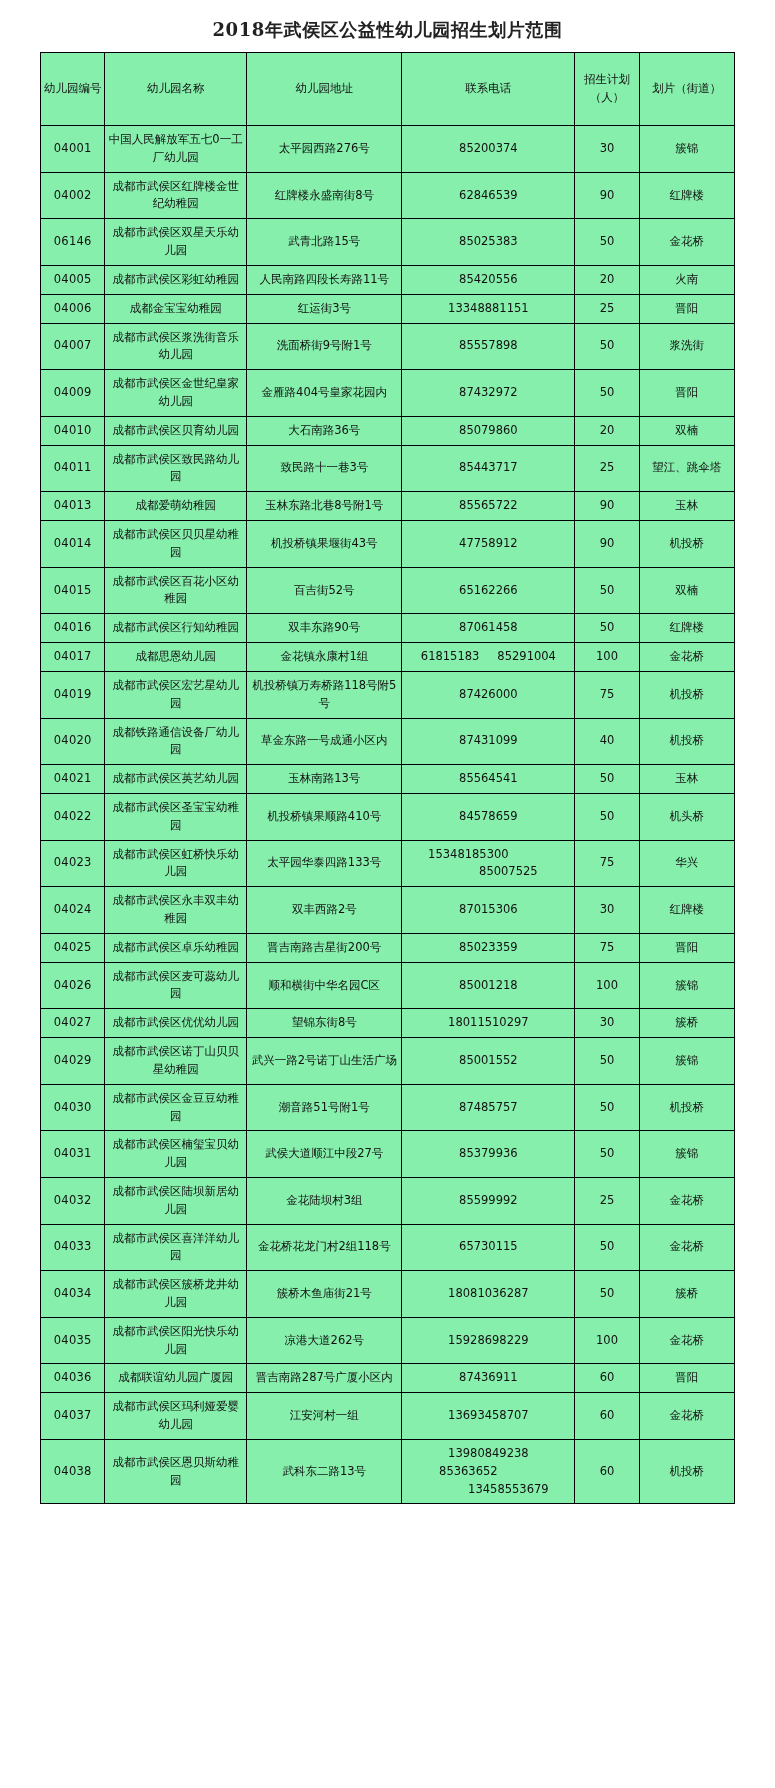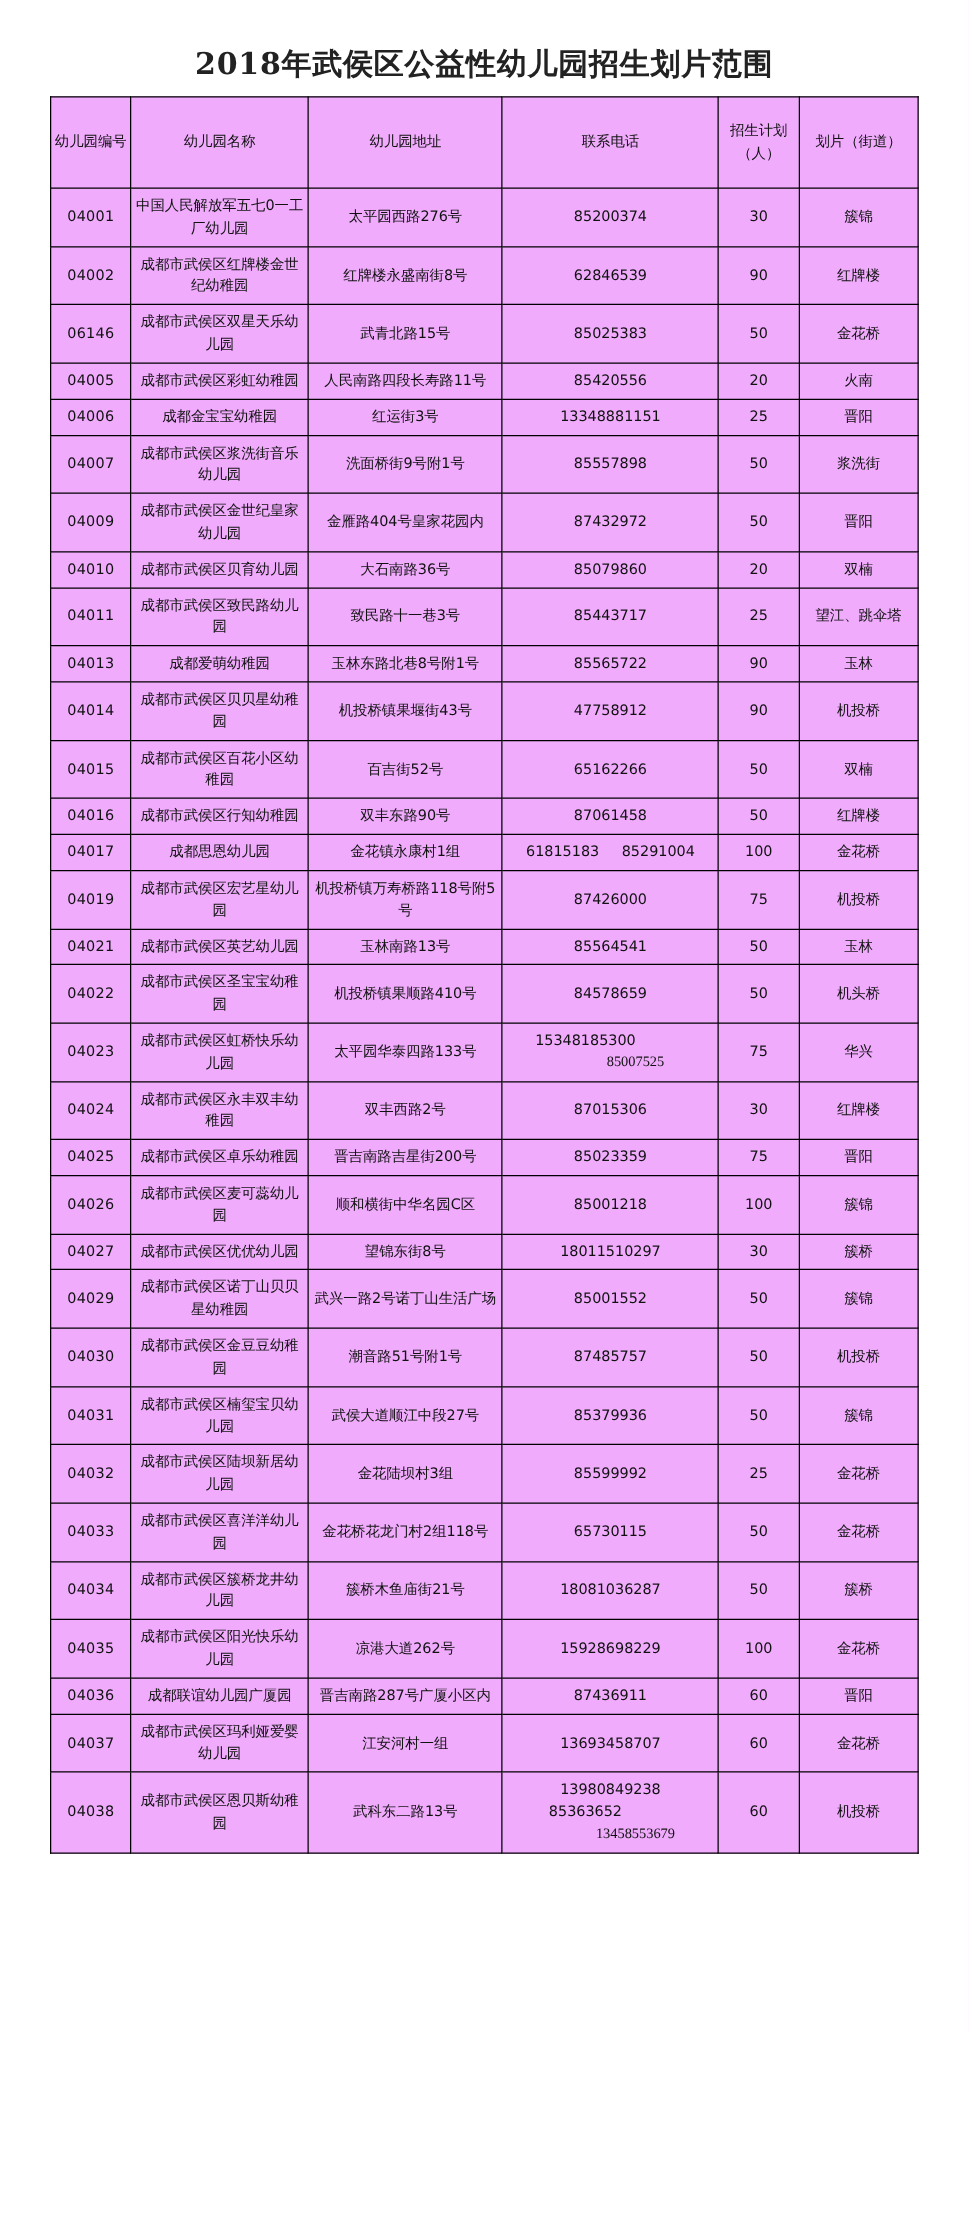--- a/index.html
+++ b/index.html
@@ -16,37 +16,37 @@
     -webkit-font-smoothing: none;
   }
   .page {
     width: 775px;
     box-sizing: border-box;
     padding: 0;
     position: relative;
   }
   .doc-title {
     text-align: center;
-    font-size: 24px;
+    font-size: 18px;
     font-weight: bold;
     letter-spacing: 0.6px;
     color: #222222;
-    padding: 35px 0 10px 0;
+    padding: 18px 0 10px 0;
     font-family: "DejaVu Serif", "Liberation Serif", serif;
   }
   .table-wrap {
     padding: 0 40px 0 40px;
     box-sizing: border-box;
     width: 775px;
   }
   table.grid {
     border-collapse: collapse;
     width: 695px;
     table-layout: fixed;
-    background: #f0abfc;
+    background: #86efac;
   }
   table.grid th,
   table.grid td {
     border: 1px solid #000000;
     text-align: center;
     vertical-align: middle;
     font-size: 11.5px;
     line-height: 1.55;
     padding: 5px 3px;
     color: #111;
@@ -73,21 +73,21 @@
   td.cell-tel  { font-size: 11.5px; }
   td.cell-plan { font-size: 11.5px; }
   td.cell-zone { font-size: 11.5px; }
 
   .tel-multi { display: block; text-align: center; }
   .tel-multi .tel-line { display: block; }
   .tel-multi.two-col .tel-line { display: inline-block; margin: 0 9px; text-align: right; }
 
   .tel-r1 { display:block; text-align:center; }
   .tel-r3 { display:block; text-align:center; padding-right: 40px; }
-  .tel-r4 { display:block; text-align:center; padding-left: 40px; font-family: Liberation Serif, serif; }
+  .tel-r4 { display:block; text-align:center; padding-left: 40px; }
 </style>
 </head>
 <body>
 
 <div class="page">
 
   <div class="doc-title">2018年武侯区公益性幼儿园招生划片范围</div>
 
   <div class="table-wrap">
     <table class="grid">
@@ -226,20 +226,28 @@
           </tr>
           <tr>
             <td class="cell-id">04019</td>
             <td class="cell-name">成都市武侯区宏艺星幼儿园</td>
             <td class="cell-addr">机投桥镇万寿桥路118号附5号</td>
             <td class="cell-tel">87426000</td>
             <td class="cell-plan">75</td>
             <td class="cell-zone">机投桥</td>
           </tr>
           <tr>
+            <td class="cell-id">04020</td>
+            <td class="cell-name">成都铁路通信设备厂幼儿园</td>
+            <td class="cell-addr">草金东路一号成通小区内</td>
+            <td class="cell-tel">87431099</td>
+            <td class="cell-plan">40</td>
+            <td class="cell-zone">机投桥</td>
+          </tr>
+          <tr>
             <td class="cell-id">04021</td>
             <td class="cell-name">成都市武侯区英艺幼儿园</td>
             <td class="cell-addr">玉林南路13号</td>
             <td class="cell-tel">85564541</td>
             <td class="cell-plan">50</td>
             <td class="cell-zone">玉林</td>
           </tr>
           <tr>
             <td class="cell-id">04022</td>
             <td class="cell-name">成都市武侯区圣宝宝幼稚园</td>

